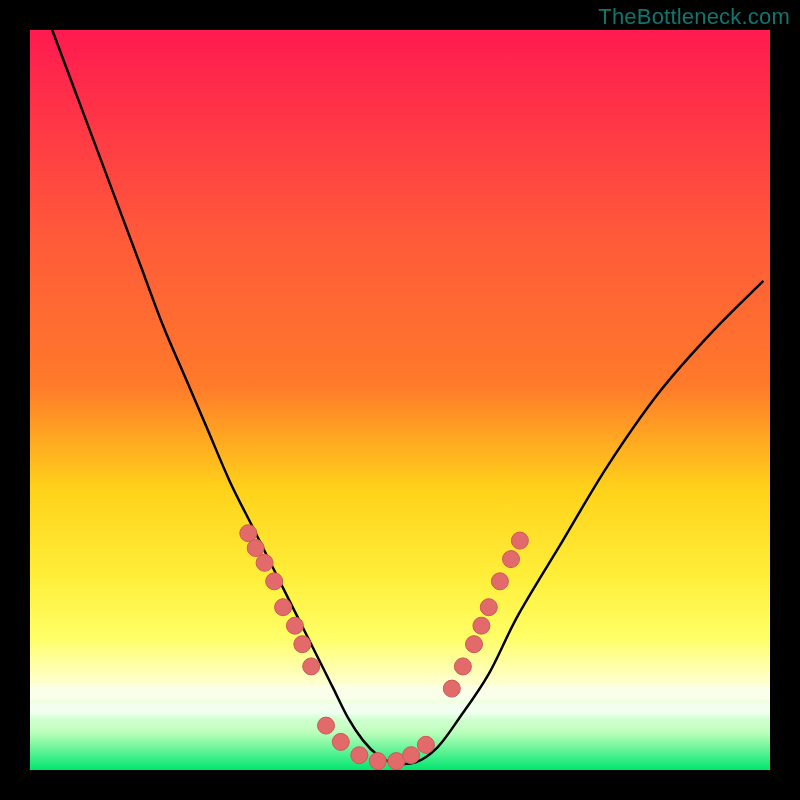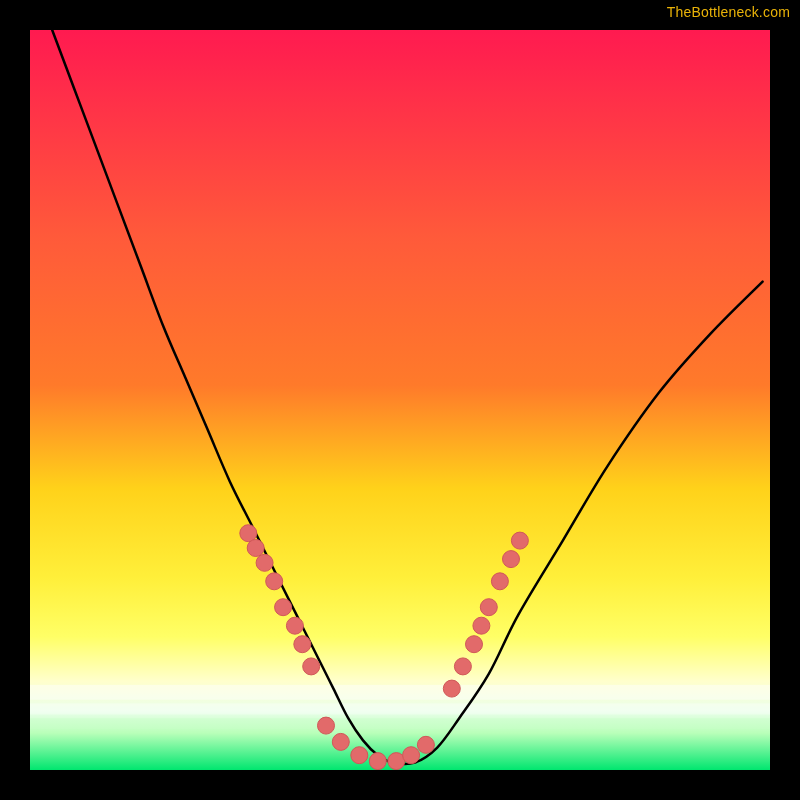--- a/index.html
+++ b/index.html
@@ -23,23 +23,23 @@
     position: absolute;
     left: 30px;
     top: 30px;
     width: 740px;
     height: 740px;
   }
   .watermark {
     position: absolute;
     top: 4px;
     right: 10px;
-    font-size: 14px;
+    font-size: 22px;
     font-weight: 400;
-    color: #eab308;
+    color: #0f766e;
     letter-spacing: 0.2px;
   }
   svg { display: block; }
 </style>
 </head>
 <body>
 
 <div class="frame">
 
   <div class="watermark">TheBottleneck.com</div>

